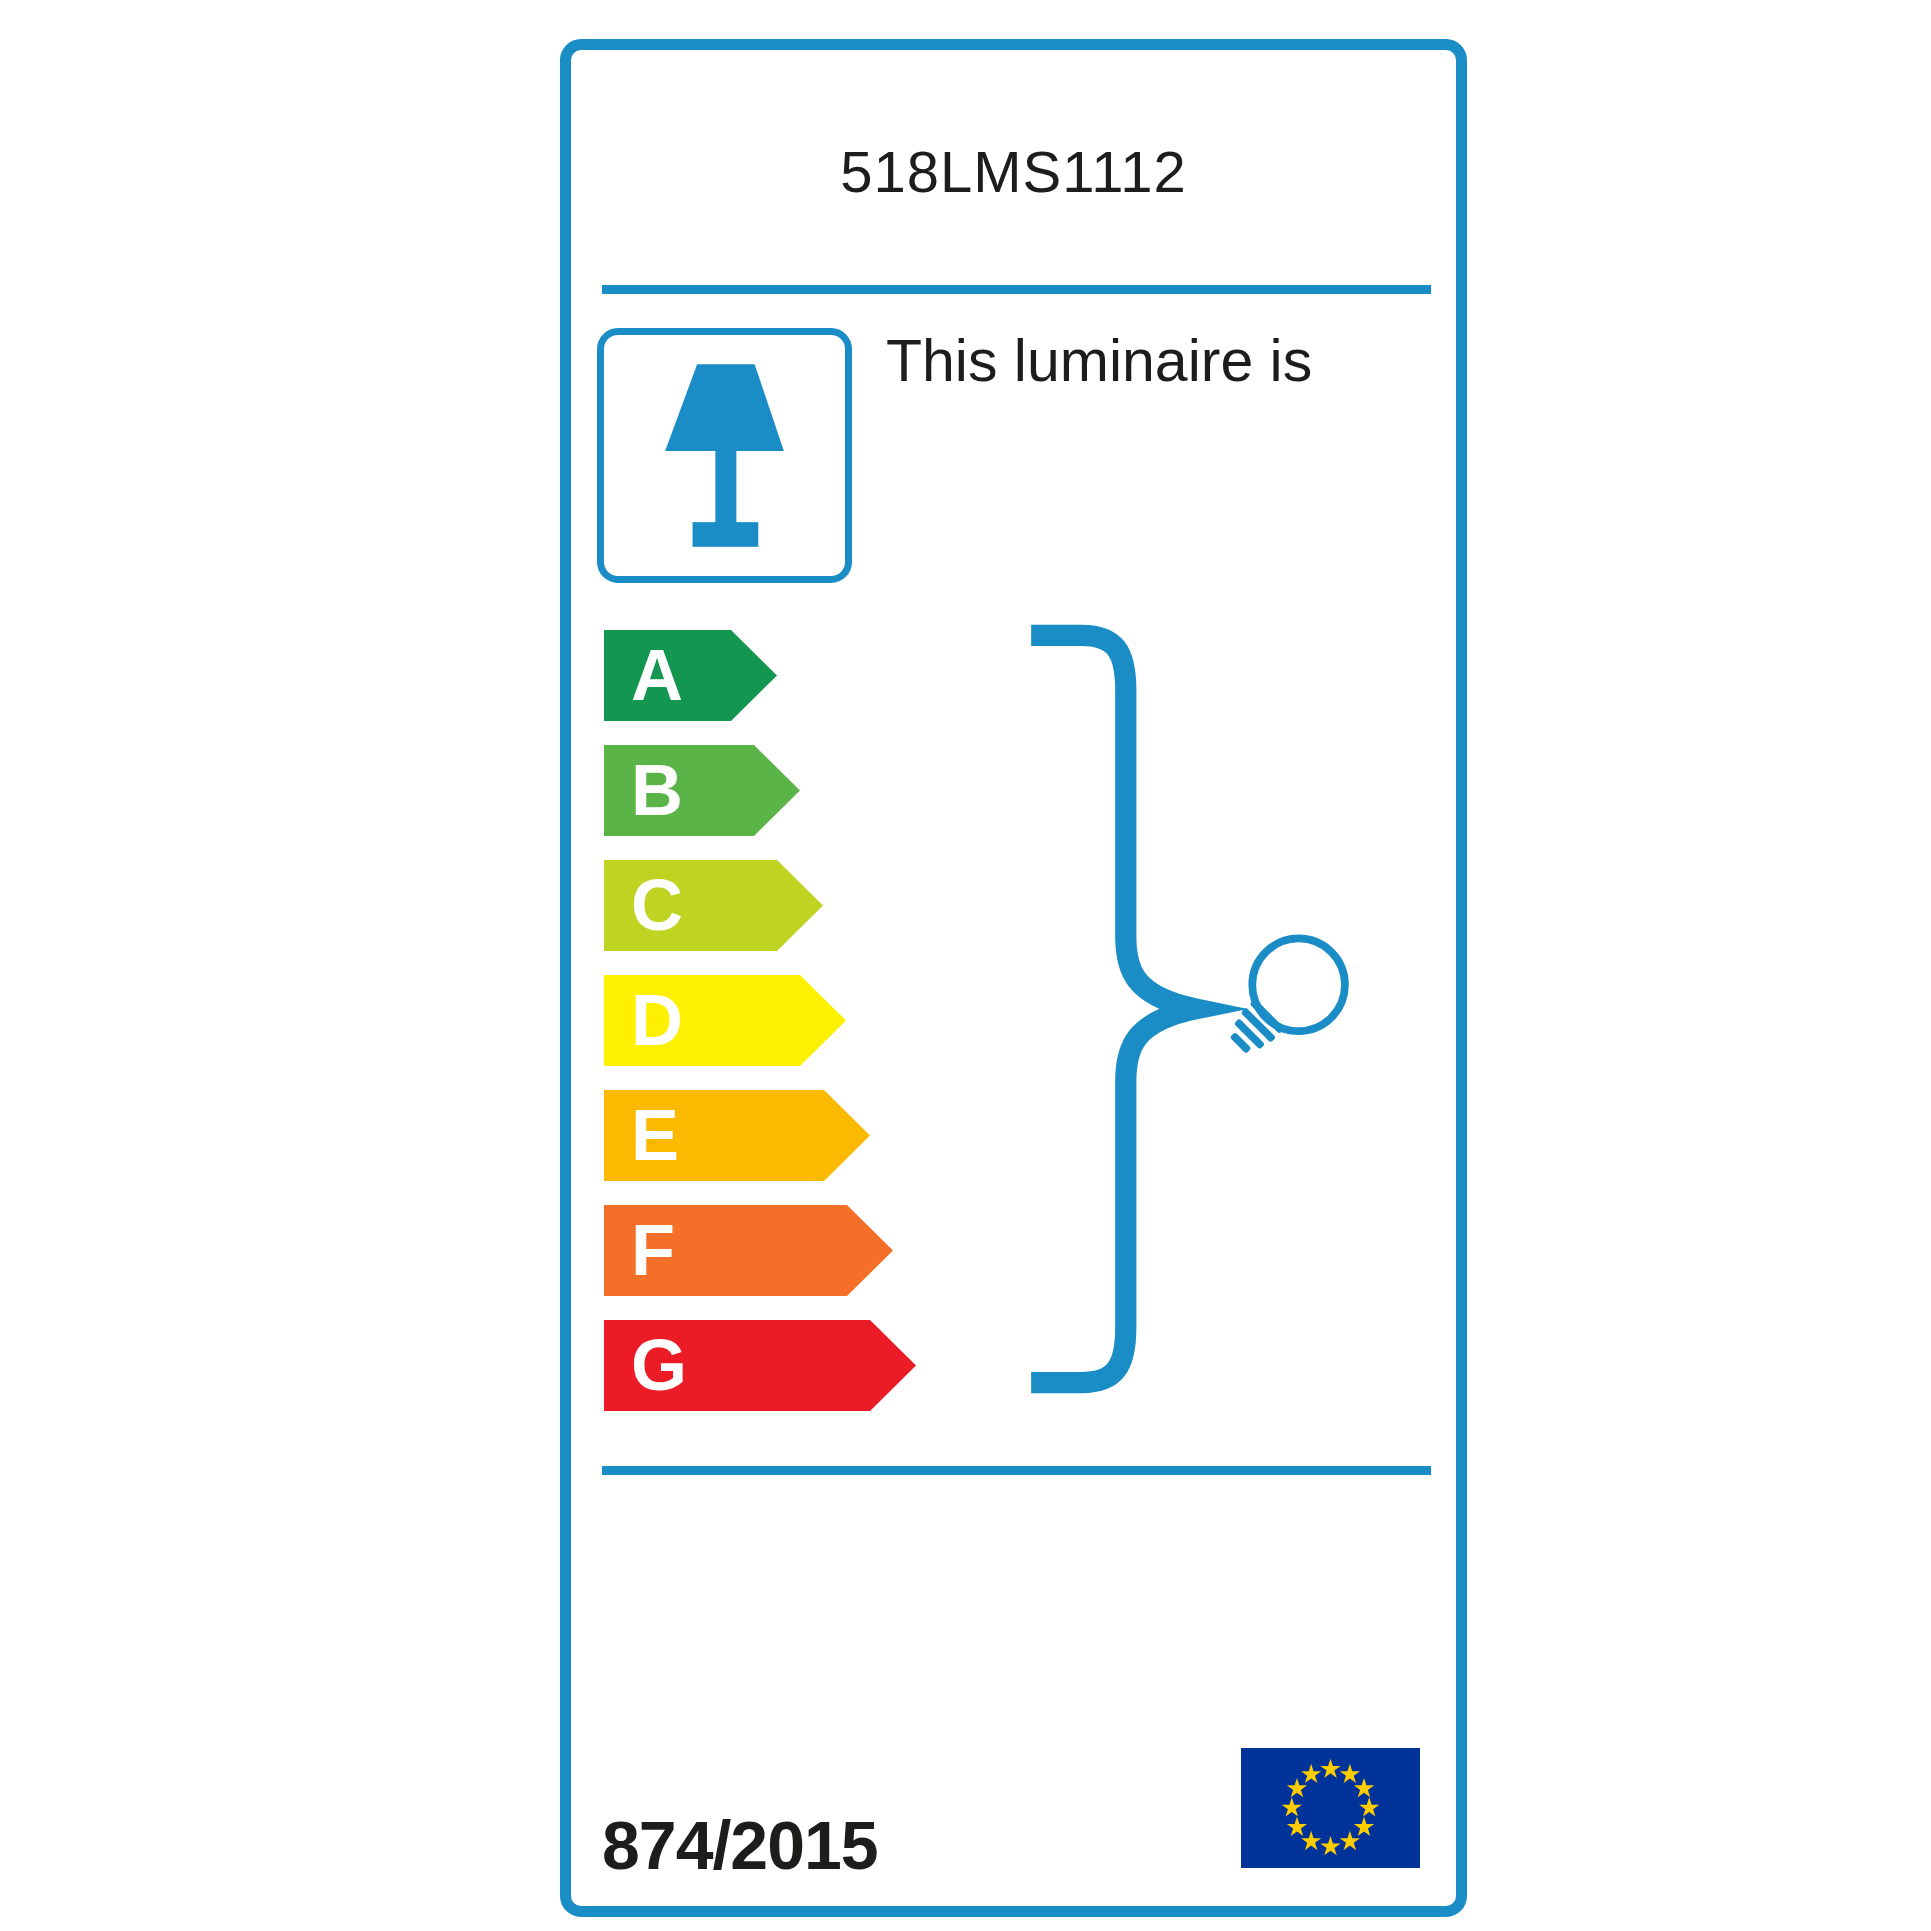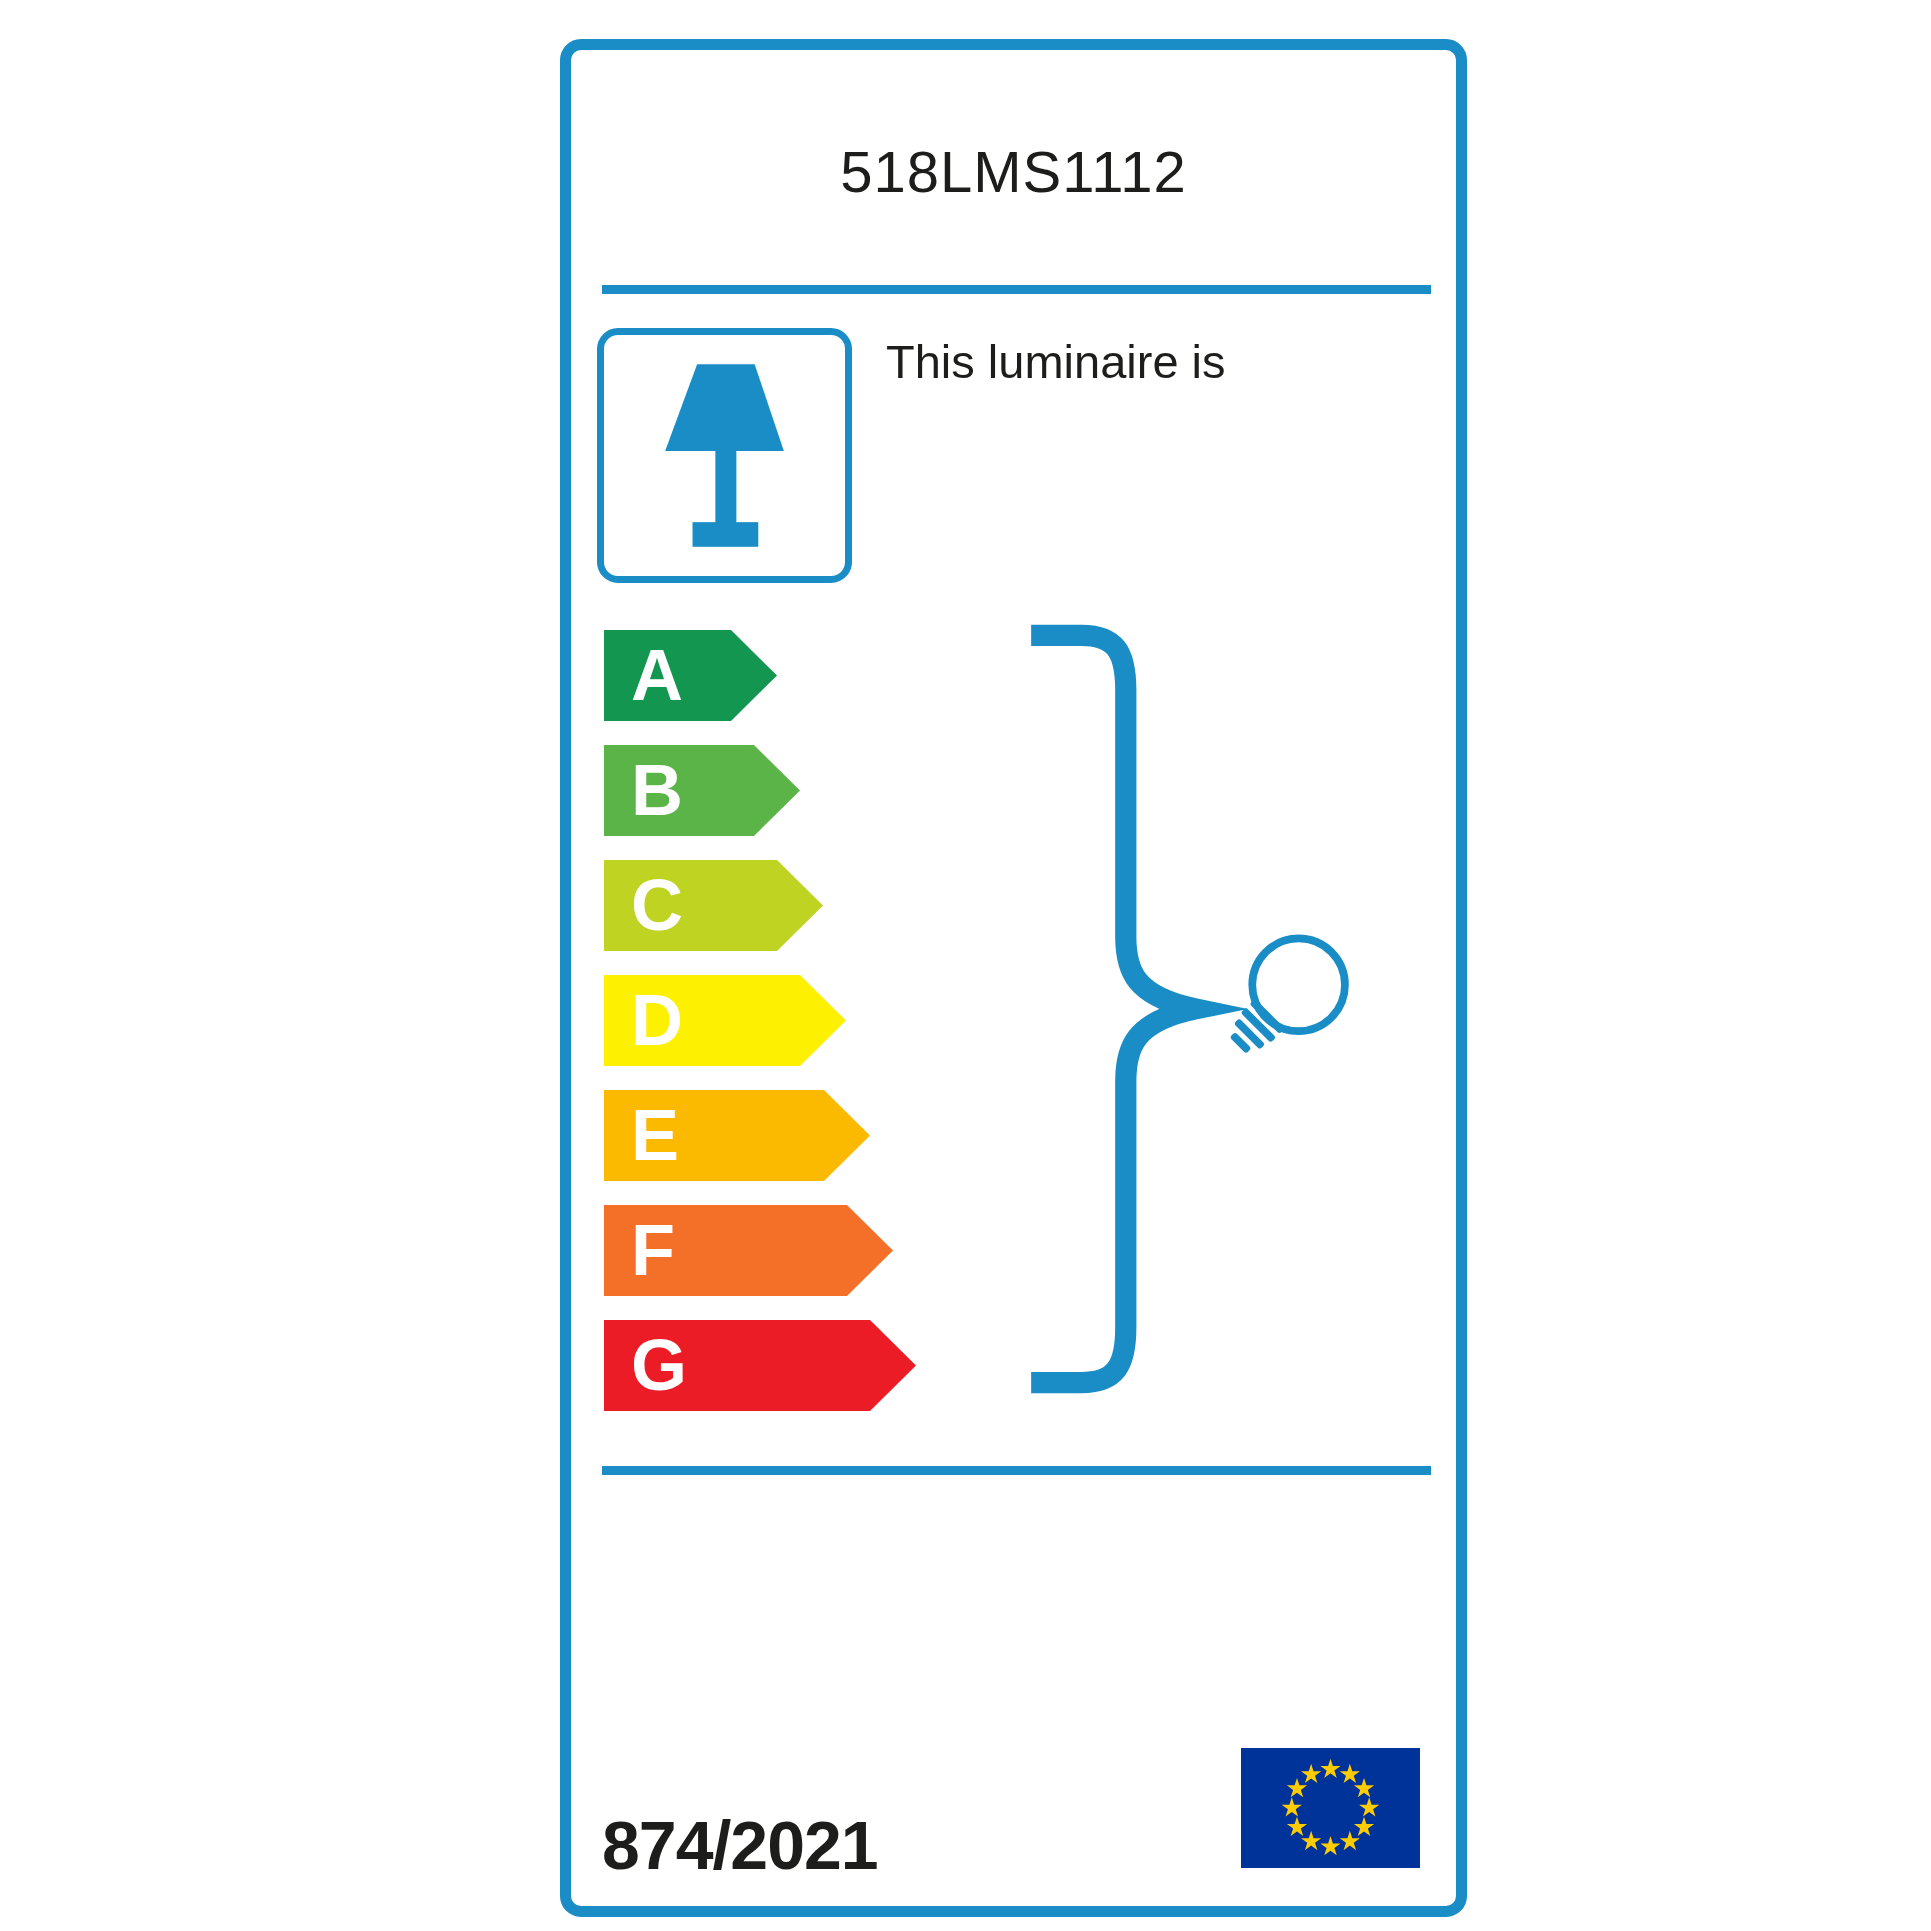--- a/index.html
+++ b/index.html
@@ -18,21 +18,21 @@
   .divider{position:absolute;left:602px;width:829px;height:8.7px;background:#1A8DC6;}
   .divider.top{top:285px;}
   .divider.bottom{top:1466px;}
   .icon-box{
     position:absolute;left:597px;top:328px;width:255px;height:255px;box-sizing:border-box;
     border:7.7px solid #1A8DC6;border-radius:21px;background:#ffffff;
   }
   .icon-box svg{display:block;width:100%;height:100%;}
   .description{
     position:absolute;left:886px;top:324px;width:579px;
-    font-size:47px;line-height:75px;color:#1d1d1b;
+    font-size:59px;line-height:75px;color:#1d1d1b;
   }
   .description span{display:block;}
   .arrow-list{position:absolute;left:604px;top:630px;}
   .arrow{
     height:91px;margin-bottom:24px;display:flex;align-items:center;
     clip-path:polygon(0 0, calc(100% - 46px) 0, 100% 50%, calc(100% - 46px) 100%, 0 100%);
   }
   .arrow-letter{
     padding-left:27px;font-size:72px;font-weight:700;color:#ffffff;line-height:91px;
   }
@@ -102,21 +102,21 @@
         <rect x="1323" y="1062" width="44" height="8" rx="3" fill="#1A8DC6"></rect>
         <rect x="1323" y="1075" width="44" height="8" rx="3" fill="#1A8DC6"></rect>
         <rect x="1326" y="1088" width="38" height="8" rx="3" fill="#1A8DC6"></rect>
         <rect x="1333" y="1101" width="24" height="8" rx="3" fill="#1A8DC6"></rect>
       </g>
     </g>
   </svg>
 
   <div class="divider bottom"></div>
 
-  <div class="regulation">874/2021</div>
+  <div class="regulation">874/2015</div>
 
   <div class="eu-flag">
     <svg viewBox="0 0 185 124" style="color: rgb(255, 204, 0);">
       <defs>
         <polygon id="star" fill="currentColor" points="0,-11 2.47,-3.4 10.46,-3.4 4,1.3 6.47,8.9 0,4.2 -6.47,8.9 -4,1.3 -10.46,-3.4 -2.47,-3.4"></polygon>
       </defs>
       <rect x="0" y="0" width="185" height="124" fill="#003399"></rect>
       <g>
           <use href="#star" transform="translate(92.50 22.00)"></use>
           <use href="#star" transform="translate(112.50 27.36)"></use>

